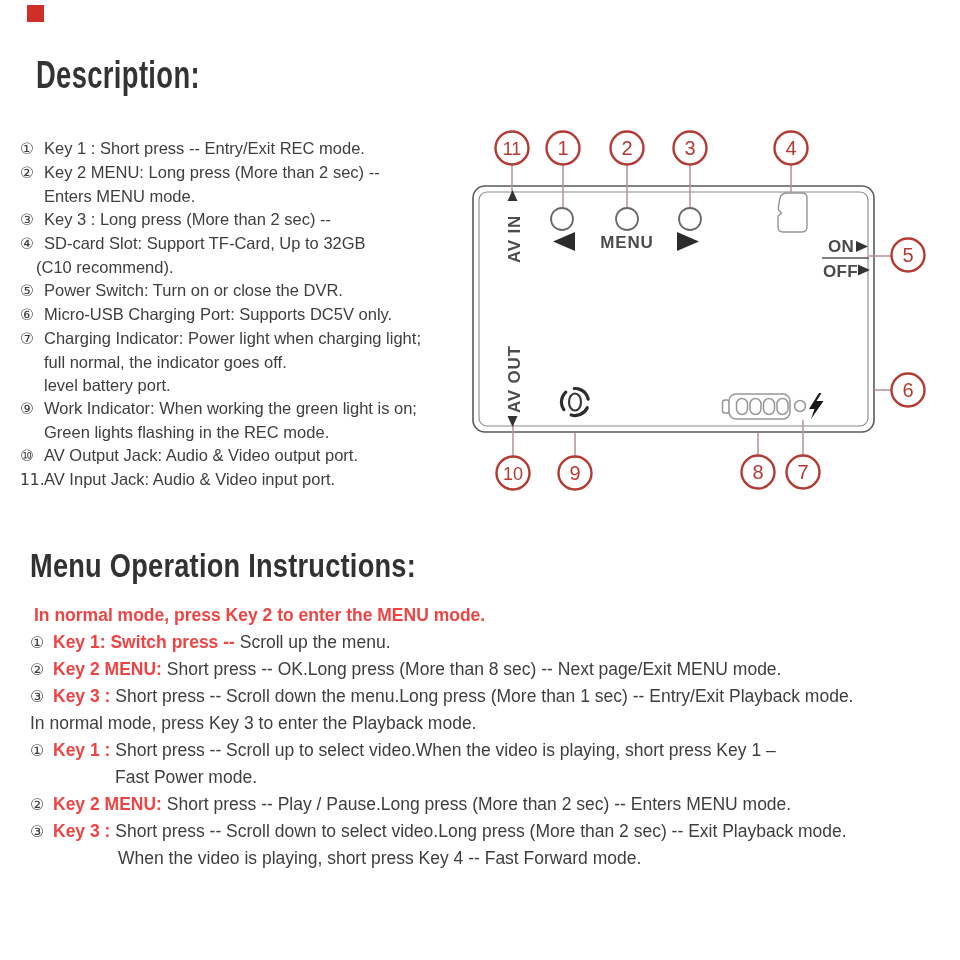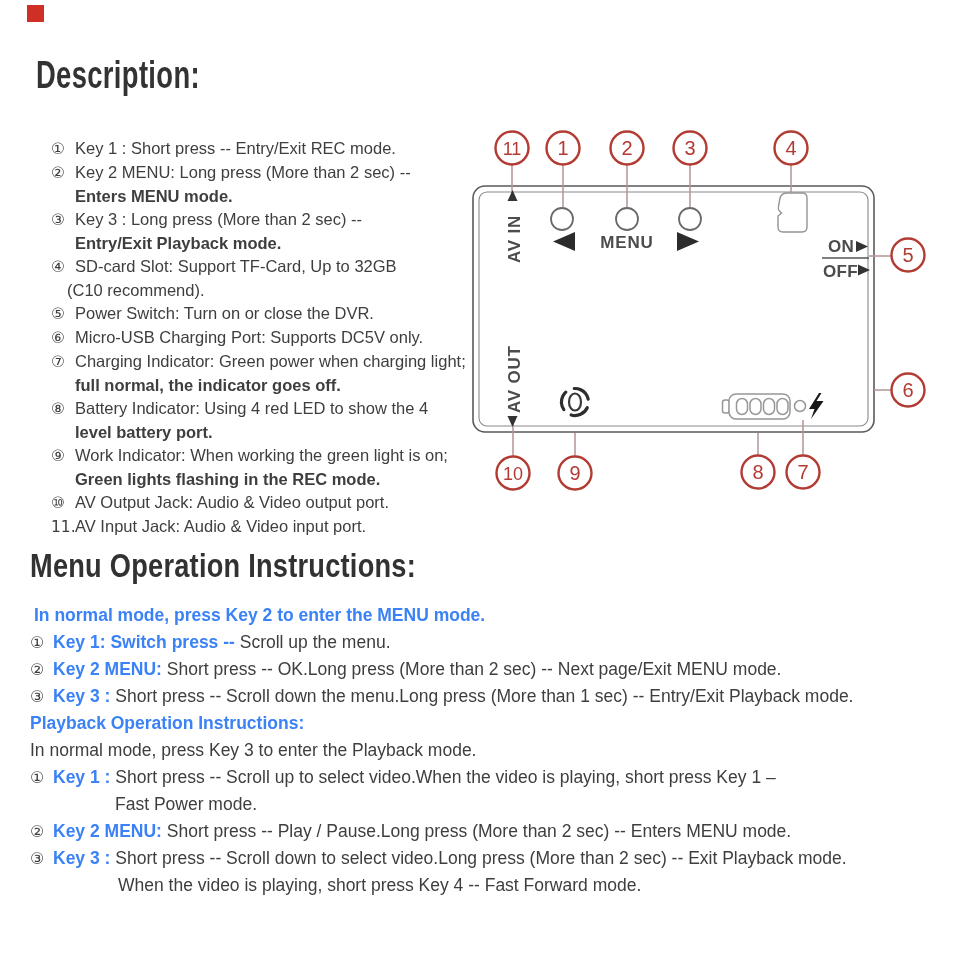--- a/index.html
+++ b/index.html
@@ -14,42 +14,42 @@
   #corner-mark { left:27px; top:5px; width:17px; height:17px; background:#d02f27; }
 
   
   #desc-heading {
     left:36px; top:54px; font-size:38px; font-weight:bold; color:#333333;
     transform:scaleX(0.72); transform-origin:left top; white-space:nowrap;
     letter-spacing:0.5px;
   }
 
   
-  #desc-list { left:51px; top:137px; font-size:16.5px; line-height:23px; color:#3e3e3e; }
+  #desc-list { left:20px; top:137px; font-size:16.5px; line-height:23px; color:#3e3e3e; }
   .dline { white-space:nowrap; }
   .dline .mk {
     display:inline-block; width:24px; font-family:"DejaVu Sans", sans-serif;
     font-size:15.5px; color:#3e3e3e;
   }
-  .dline.cont { padding-left:24px;font-weight:bold; }
+  .dline.cont { padding-left:24px; }
   .dline.cont-sm { padding-left:16px; }
 
   
   #menu-heading {
     left:30px; top:546px; font-size:34px; font-weight:bold; color:#323232;
     transform:scaleX(0.80); transform-origin:left top; white-space:nowrap;
     letter-spacing:0.3px;
   }
   #menu-lines { left:30px; top:602px; font-size:17.5px; line-height:27px; color:#3e3e3e; }
   .mline { white-space:nowrap; }
   .mline .mk {
     display:inline-block; width:23px; font-family:"DejaVu Sans", sans-serif;
     font-size:16px; color:#3e3e3e;
   }
-  .mline .b { font-weight:bold; color:#3b82f6; }
+  .mline .b { font-weight:bold; color:#ef4444; }
   .mline.pad { padding-left:4px; }
   .mline.ind  { padding-left:85px; }
   .mline.ind2 { padding-left:88px; }
 
   
   #diagram { left:0; top:0; }
   #diagram text { font-family:"Liberation Sans", sans-serif; }
   .callout-num { font-size:20px; fill:#b23b33; text-anchor:middle; }
   .callout-num.small { font-size:18px; }
   .dev-label { font-size:17px; font-weight:bold; fill:#4c4c4c; letter-spacing:0.8px; }
@@ -59,28 +59,26 @@
 
 <div class="abs" id="corner-mark"></div>
 
 <div class="abs" id="desc-heading">Description:</div>
 
 <div class="abs" id="desc-list">
   <div class="dline"><span class="mk">①</span><span>Key 1 : Short press -- Entry/Exit REC mode.</span></div>
   <div class="dline"><span class="mk">②</span><span>Key 2 MENU: Long press (More than 2 sec) --</span></div>
   <div class="dline cont"><span>Enters MENU mode.</span></div>
   <div class="dline"><span class="mk">③</span><span>Key 3 : Long press (More than 2 sec) --</span></div>
-  <div class="dline cont"><span>Entry/Exit Playback mode.</span></div>
   <div class="dline"><span class="mk">④</span><span>SD-card Slot: Support TF-Card, Up to 32GB</span></div>
   <div class="dline cont-sm"><span>(C10 recommend).</span></div>
   <div class="dline"><span class="mk">⑤</span><span>Power Switch: Turn on or close the DVR.</span></div>
   <div class="dline"><span class="mk">⑥</span><span>Micro-USB Charging Port: Supports DC5V only.</span></div>
-  <div class="dline"><span class="mk">⑦</span><span>Charging Indicator: Green power when charging light;</span></div>
+  <div class="dline"><span class="mk">⑦</span><span>Charging Indicator: Power light when charging light;</span></div>
   <div class="dline cont"><span>full normal, the indicator goes off.</span></div>
-  <div class="dline"><span class="mk">⑧</span><span>Battery Indicator: Using 4 red LED to show the 4</span></div>
   <div class="dline cont"><span>level battery port.</span></div>
   <div class="dline"><span class="mk">⑨</span><span>Work Indicator: When working the green light is on;</span></div>
   <div class="dline cont"><span>Green lights flashing in the REC mode.</span></div>
   <div class="dline"><span class="mk">⑩</span><span>AV Output Jack: Audio &amp; Video output port.</span></div>
   <div class="dline"><span class="mk">11.</span><span>AV Input Jack: Audio &amp; Video input port.</span></div>
 </div>
 
 <svg class="abs" id="diagram" width="960" height="960" viewBox="0 0 960 960">
 
   <g>
@@ -178,22 +176,21 @@
     <circle cx="513" cy="473" r="16.5" fill="#ffffff" stroke="#b23b33" stroke-width="2.4"></circle>
     <text class="callout-num small" x="513" y="479.5">10</text>
   </g>
 </svg>
 
 <div class="abs" id="menu-heading">Menu Operation Instructions:</div>
 
 <div class="abs" id="menu-lines">
   <div class="mline pad"><span class="b">In normal mode, press Key 2 to enter the MENU mode.</span></div>
   <div class="mline"><span class="mk">①</span><span class="b">Key 1: Switch press --</span><span> Scroll up the menu.</span></div>
-  <div class="mline"><span class="mk">②</span><span class="b">Key 2 MENU:</span><span> Short press -- OK.Long press (More than 2 sec) -- Next page/Exit MENU mode.</span></div>
+  <div class="mline"><span class="mk">②</span><span class="b">Key 2 MENU:</span><span> Short press -- OK.Long press (More than 8 sec) -- Next page/Exit MENU mode.</span></div>
   <div class="mline"><span class="mk">③</span><span class="b">Key 3 :</span><span> Short press -- Scroll down the menu.Long press (More than 1 sec) -- Entry/Exit Playback mode.</span></div>
-  <div class="mline"><span class="b">Playback Operation Instructions:</span></div>
   <div class="mline"><span>In normal mode, press Key 3 to enter the Playback mode.</span></div>
   <div class="mline"><span class="mk">①</span><span class="b">Key 1 :</span><span> Short press -- Scroll up to select video.When the video is playing, short press Key 1 –</span></div>
   <div class="mline ind"><span>Fast Power mode.</span></div>
   <div class="mline"><span class="mk">②</span><span class="b">Key 2 MENU:</span><span> Short press -- Play / Pause.Long press (More than 2 sec) -- Enters MENU mode.</span></div>
   <div class="mline"><span class="mk">③</span><span class="b">Key 3 :</span><span> Short press -- Scroll down to select video.Long press (More than 2 sec) -- Exit Playback mode.</span></div>
   <div class="mline ind2"><span>When the video is playing, short press Key 4 -- Fast Forward mode.</span></div>
 </div>
 
 </body></html>

